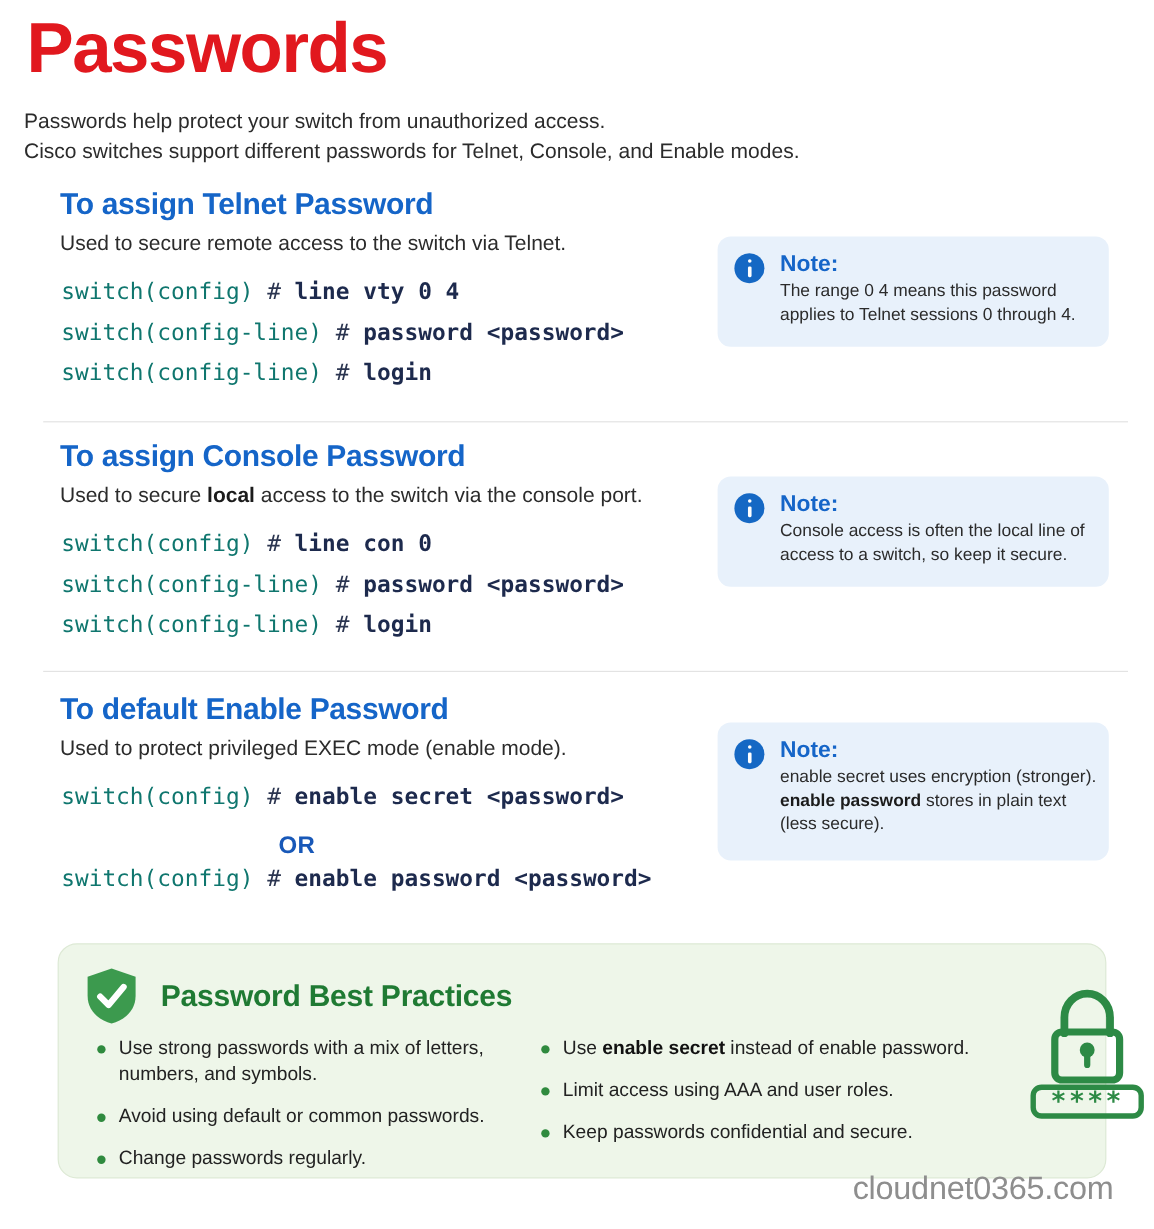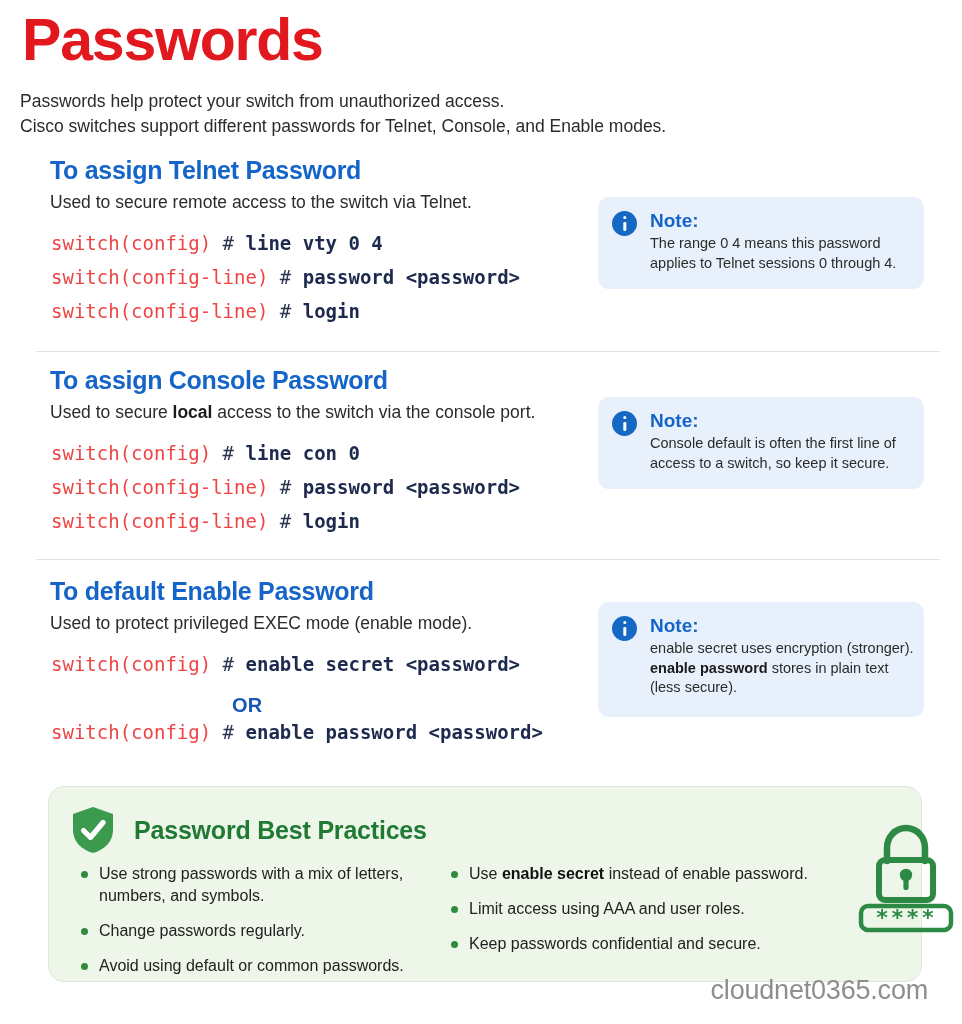--- a/index.html
+++ b/index.html
@@ -72,21 +72,21 @@
   .cmds {
     position: absolute;
     left: 51px;
     top: 70px;
     font-family: "DejaVu Sans Mono", monospace;
     font-size: 19px;
     line-height: 34px;
     color: #2a3550;
     white-space: nowrap;
   }
-  .cmds .prompt { font-weight: 400; color: #ef4444; }
+  .cmds .prompt { font-weight: 400; color: #0f766e; }
   .cmds .hash   { font-weight: 400; color: #2b3550; }
   .cmds .arg    { font-weight: 700; color: #1d2a4d; }
 
   .or-label {
     position: absolute;
     left: 232px;
     top: 694px;
     font-size: 20px;
     font-weight: 700;
     color: #1858b8;
@@ -312,21 +312,21 @@
       </div>
     </div>
   </div>
 
   <div class="note note-console">
     <div class="note-row">
       <div class="info-icon"></div>
       <div class="note-body">
         <div class="note-title">Note:</div>
         <div class="note-text">
-          <div>Console default is often the first line of</div>
+          <div>Console access is often the local line of</div>
           <div>access to a switch, so keep it secure.</div>
         </div>
       </div>
     </div>
   </div>
 
   <div class="section sec-enable">
     <div class="sec-head">To default Enable Password</div>
     <div class="sec-desc">
       <span>Used to protect privileged EXEC mode (enable mode).</span><b></b><span></span>
@@ -369,22 +369,22 @@
         <svg width="44" height="48" viewBox="0 0 44 48" xmlns="http://www.w3.org/2000/svg">
           <path d="M22 1 L42 8 V24 C42 36 33 44 22 47 C11 44 2 36 2 24 V8 Z" fill="#3c9a4e"></path>
           <path d="M12.5 24.5 L19.5 31.5 L32 16.5" fill="none" stroke="#ffffff" stroke-width="5.2" stroke-linecap="round" stroke-linejoin="round"></path>
         </svg>
       </div>
       <div class="bp-title">Password Best Practices</div>
     </div>
 
     <div class="bp-col bp-col-left">
       <div class="bp-item"><span>Use strong passwords with a mix of letters, numbers, and symbols.</span><b></b><span></span></div>
+      <div class="bp-item"><span>Avoid using default or common passwords.</span><b></b><span></span></div>
       <div class="bp-item"><span>Change passwords regularly.</span><b></b><span></span></div>
-      <div class="bp-item"><span>Avoid using default or common passwords.</span><b></b><span></span></div>
     </div>
 
     <div class="bp-col bp-col-right">
       <div class="bp-item"><span>Use </span><b>enable secret</b><span> instead of enable password.</span></div>
       <div class="bp-item"><span>Limit access using AAA and user roles.</span><b></b><span></span></div>
       <div class="bp-item"><span>Keep passwords confidential and secure.</span><b></b><span></span></div>
     </div>
 
     <div class="lock-art">
       <svg width="98" height="112" viewBox="0 0 98 112" xmlns="http://www.w3.org/2000/svg">

